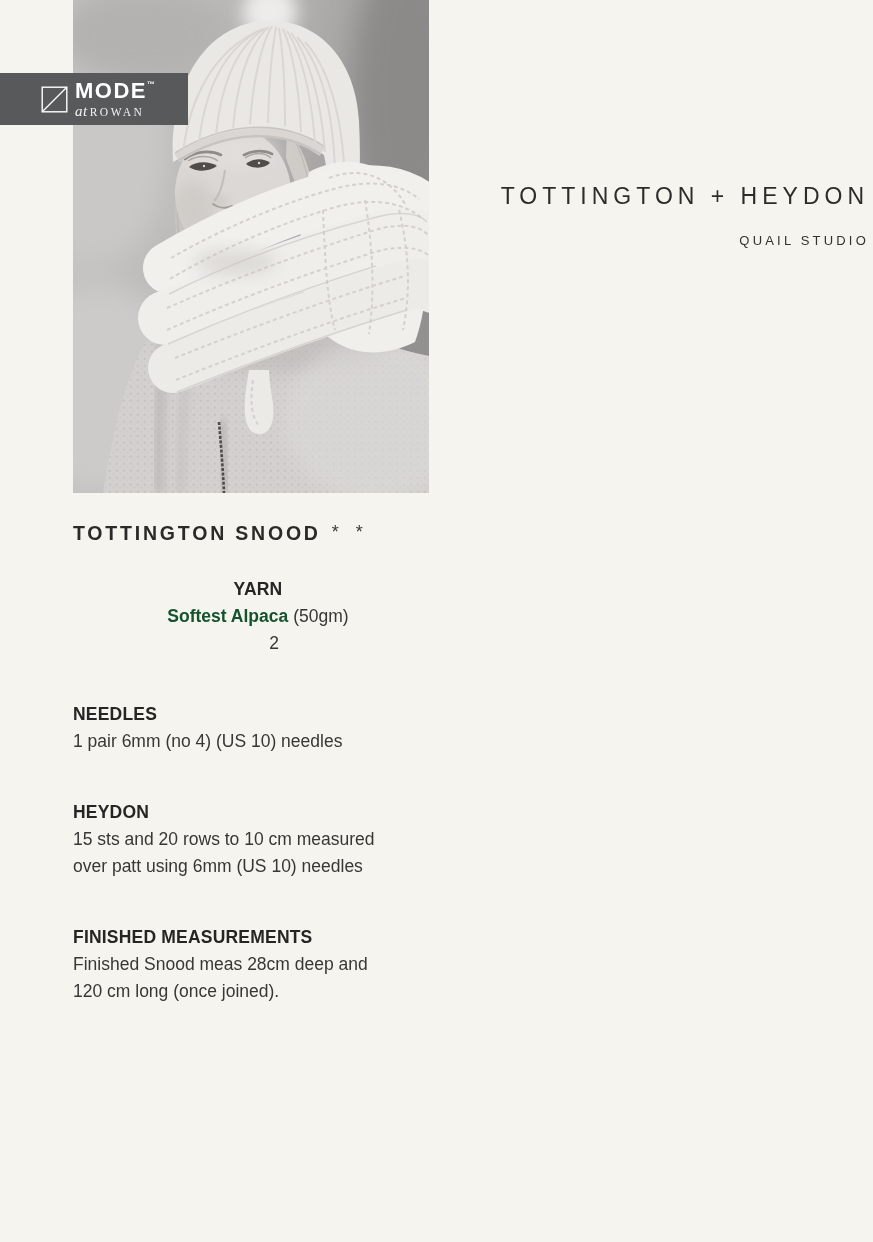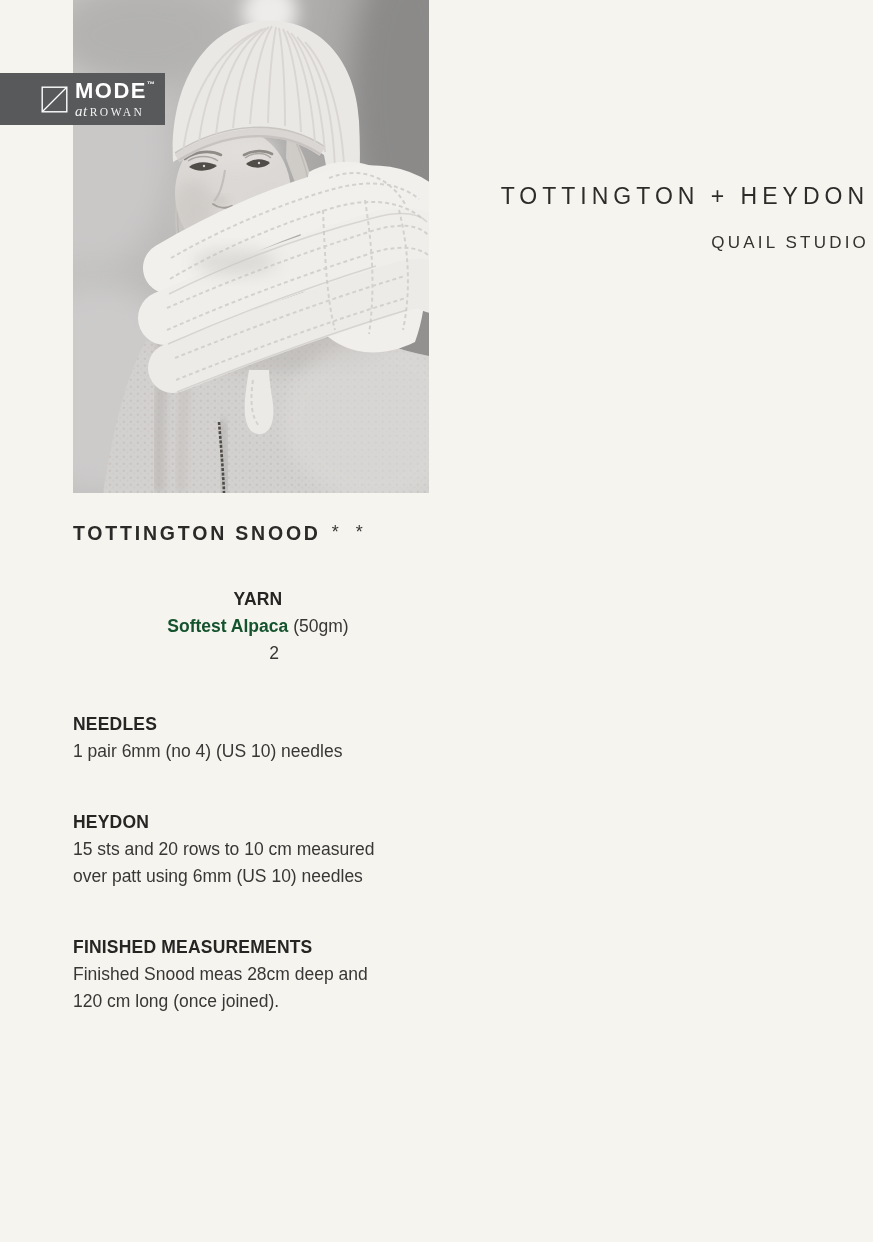--- a/index.html
+++ b/index.html
@@ -17,21 +17,21 @@
   .photo {
     position:absolute; left:73px; top:0;
     width:356px; height:493px;
     overflow:hidden;
   }
   .photo svg { display:block; width:100%; height:100%; }
 
   
   .badge {
     position:absolute; left:0; top:73px;
-    width:165px; height:52px;
+    width:188px; height:52px;
     display:flex; align-items:center;
     padding-left:41px;
   }
   .badge-icon { width:27px; height:27px; margin-right:7px; flex:0 0 auto; }
   .badge-text { color:#ffffff; line-height:1; }
   .badge-brand {
     font-size:22px; font-weight:bold; letter-spacing:1.5px;
     font-family:"Liberation Sans", sans-serif;
   }
   .badge-brand sup { font-size:8px; vertical-align:top; position:relative; top:1px; }
@@ -47,33 +47,33 @@
     position:absolute; left:436px; top:184px; width:433px;
     text-align:right; color:#2d2c2a;
   }
   .title-block h1 {
     font-size:23px; font-weight:normal;
     letter-spacing:5px; padding-left:5px;
     line-height:1.1;
   }
   .subtitle {
     margin-top:24px;
-    font-size:17px; letter-spacing:3.2px; padding-left:3.2px;
+    font-size:13px; letter-spacing:3.2px; padding-left:3.2px;
     color:#33322f;
   }
 
   
   .pattern {
     position:absolute; left:73px; top:522px; width:370px;
     color:#383735;
   }
   .pattern-heading {
     font-size:19.5px; font-weight:bold; letter-spacing:2.8px;
     color:#2b2a28; line-height:1.2;
-    margin-bottom:40px;
+    margin-bottom:30px;
     white-space:nowrap;
   }
   .stars {
     font-weight:normal; font-size:18px; letter-spacing:6px;
     margin-left:11px; position:relative; top:-2px; color:#3a3937;
   }
   .section { margin-top:44px; }
   .section:first-of-type { margin-top:0;text-align:center; }
   .pattern p { font-size:17.5px; line-height:27px; }
   .sec-title { font-weight:bold; color:#262523; letter-spacing:0.2px; }

